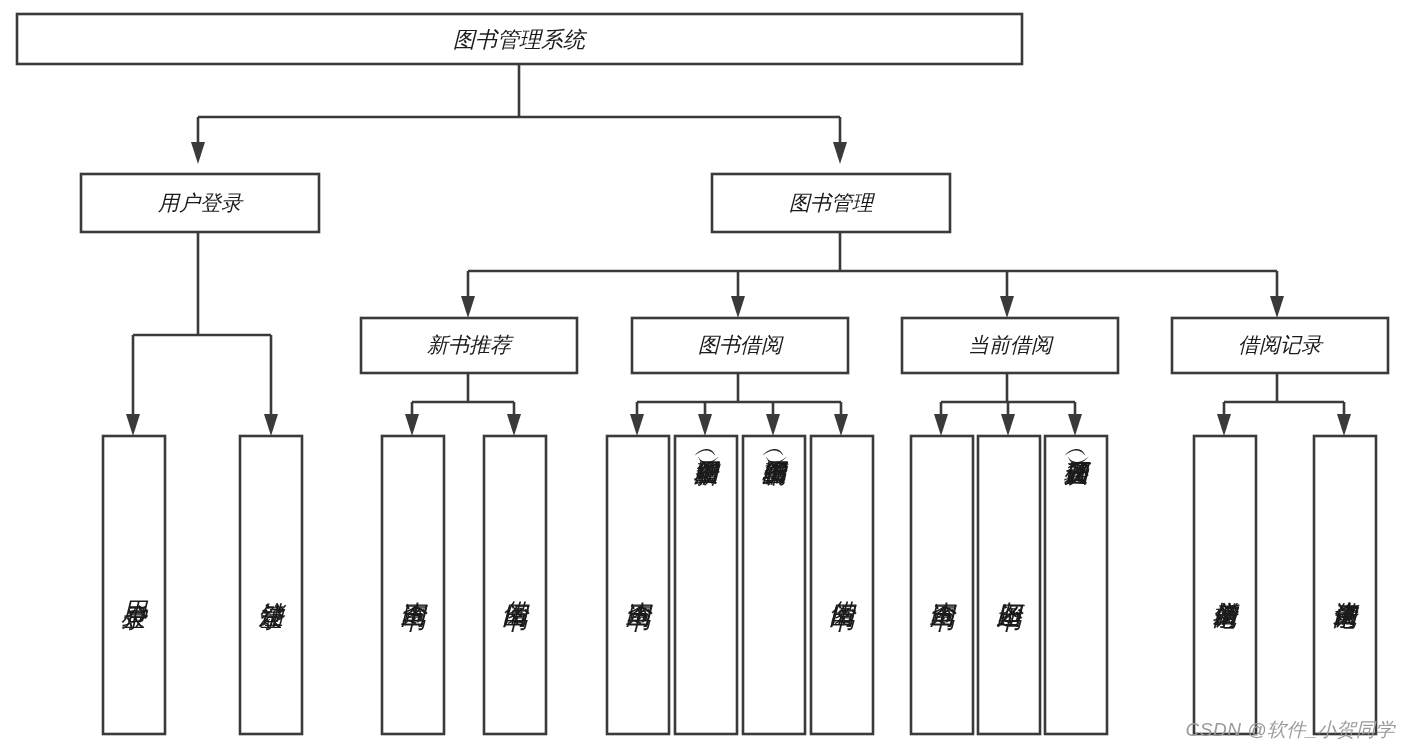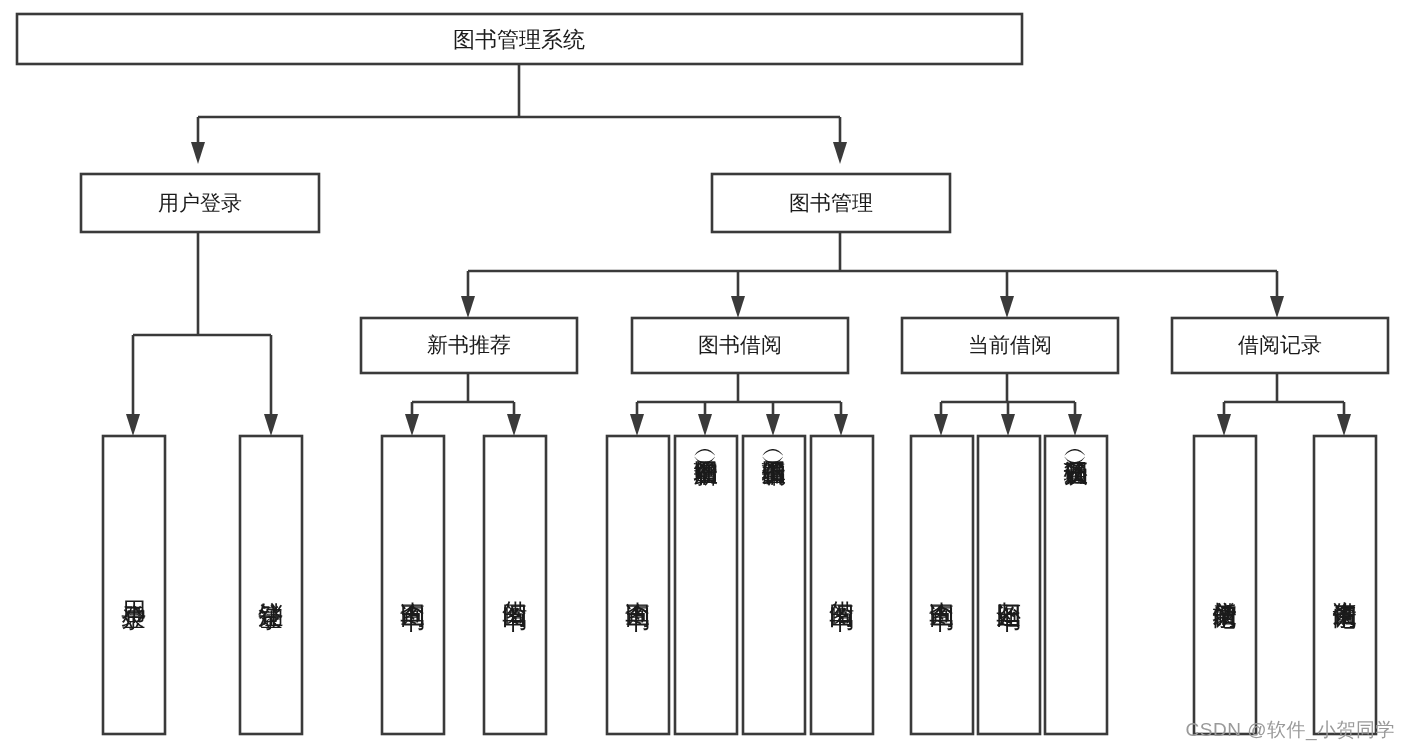--- a/index.html
+++ b/index.html
@@ -13,20 +13,21 @@
     font-family: "Liberation Sans", "DejaVu Sans", sans-serif;
     overflow: hidden;
     position: relative;
   }
   #diagram-root {
     position: absolute;
     left: 0;
     top: 0;
     width: 1405px;
     height: 747px;
+    font-style: italic;
   }
   svg.flow {
     display: block;
     width: 1405px;
     height: 747px;
   }
   .node-rect {
     fill: #ffffff;
     stroke: #3a3a3a;
     stroke-width: 2.6;

